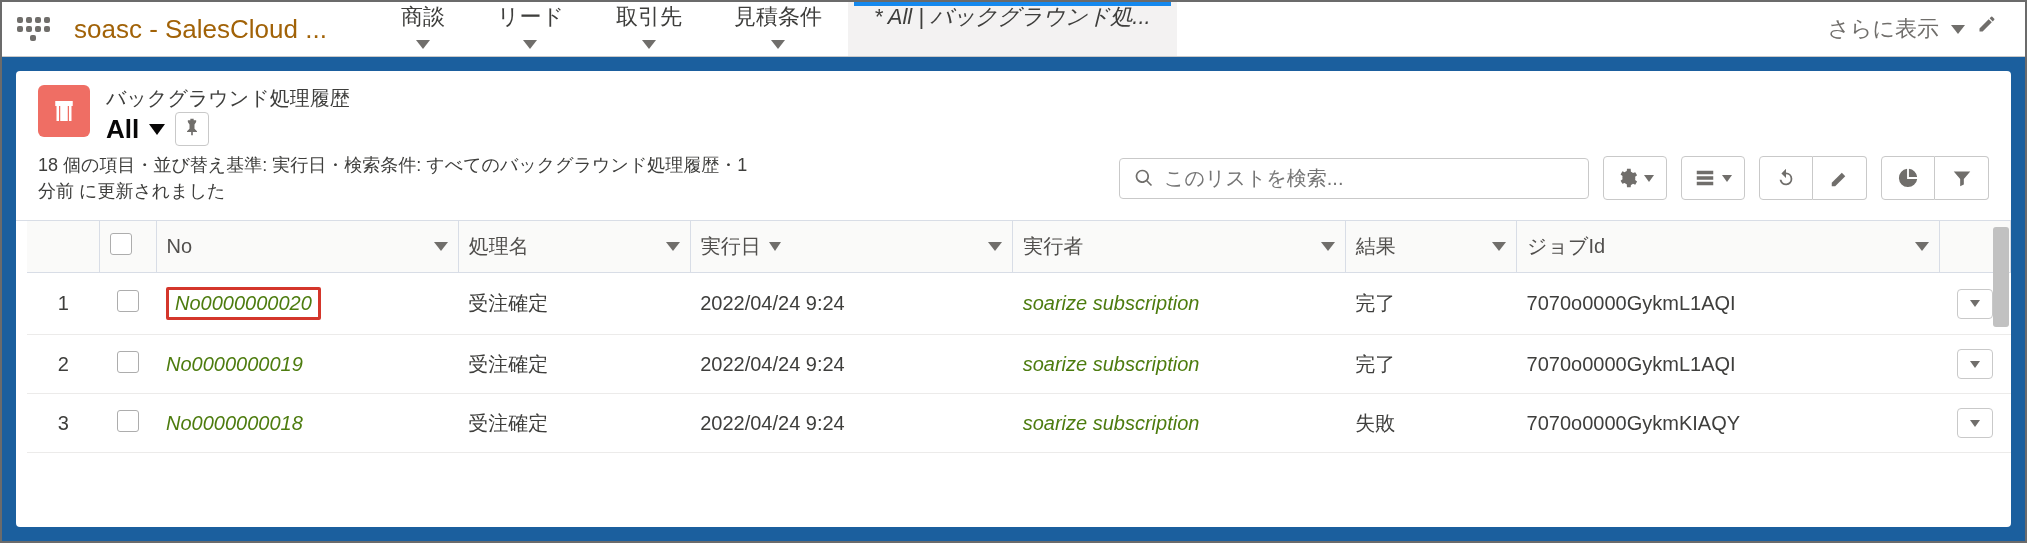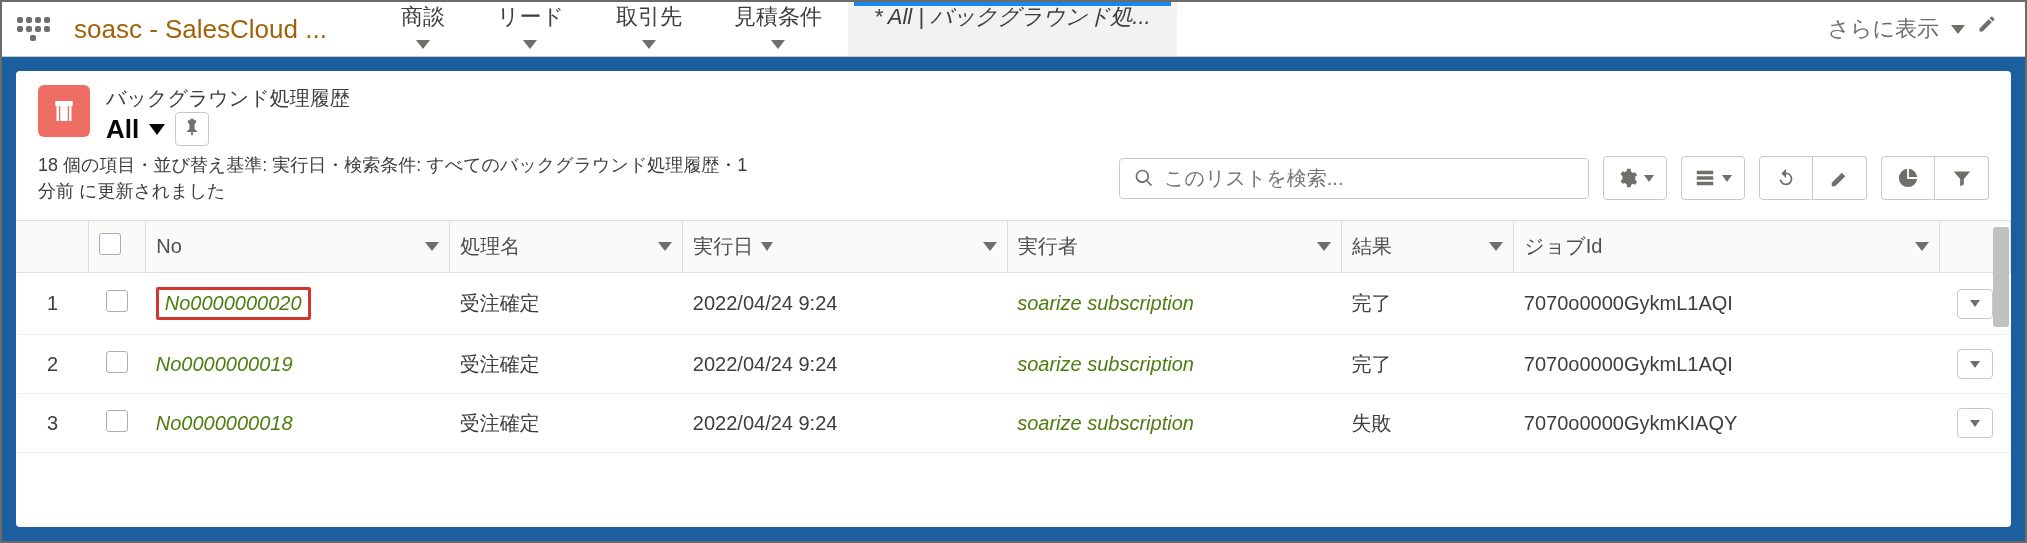--- a/index.html
+++ b/index.html
@@ -88,21 +88,21 @@
     border:1px solid #c9c9c9; background:#fff; border-radius:4px; width:54px; height:44px;
     display:flex; align-items:center; justify-content:center; cursor:pointer;
   }
   .icon-btn.with-caret { width:64px; gap:6px; }
   .icon-btn svg { width:22px; height:22px; fill:#706e6b; }
   .mini-caret { width:0;height:0;border-left:5px solid transparent;border-right:5px solid transparent;border-top:7px solid #706e6b; }
   .icon-group { display:flex; }
   .icon-group .icon-btn + .icon-btn { border-left:none; border-radius:0 4px 4px 0; }
   .icon-group .icon-btn:first-child { border-radius:4px 0 0 4px; }
   
-  .table-wrap { flex:1; overflow:auto; border-top:1px solid #d8dde6; position:relative; }
+  .table-wrap { flex:1; overflow:auto; border-top:1px solid #d8dde6; position:relative;padding-left:11px; }
   table.data { width:100%; border-collapse:collapse; font-size:20px; }
   .data thead th {
     background:#fafaf9; color:#514f4d; font-weight:400; text-align:left;
     padding:12px 10px; border-bottom:1px solid #d8dde6; border-right:1px solid #d8dde6;
     position:relative;
   }
   .data thead th .th-inner { display:flex; align-items:center; gap:8px; }
   .th-caret { margin-left:auto; }
   .data tbody td {
     padding:14px 10px; border-bottom:1px solid #ecebea; color:#3e3e3c; vertical-align:middle;

